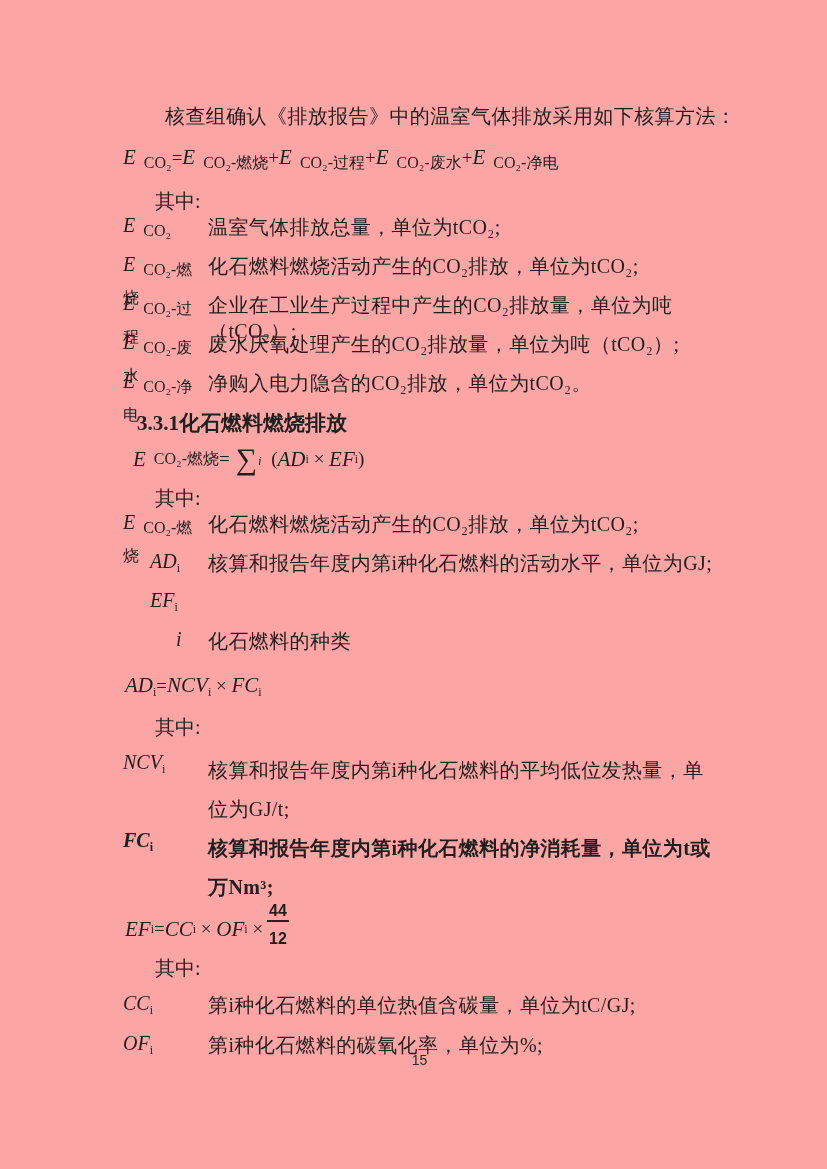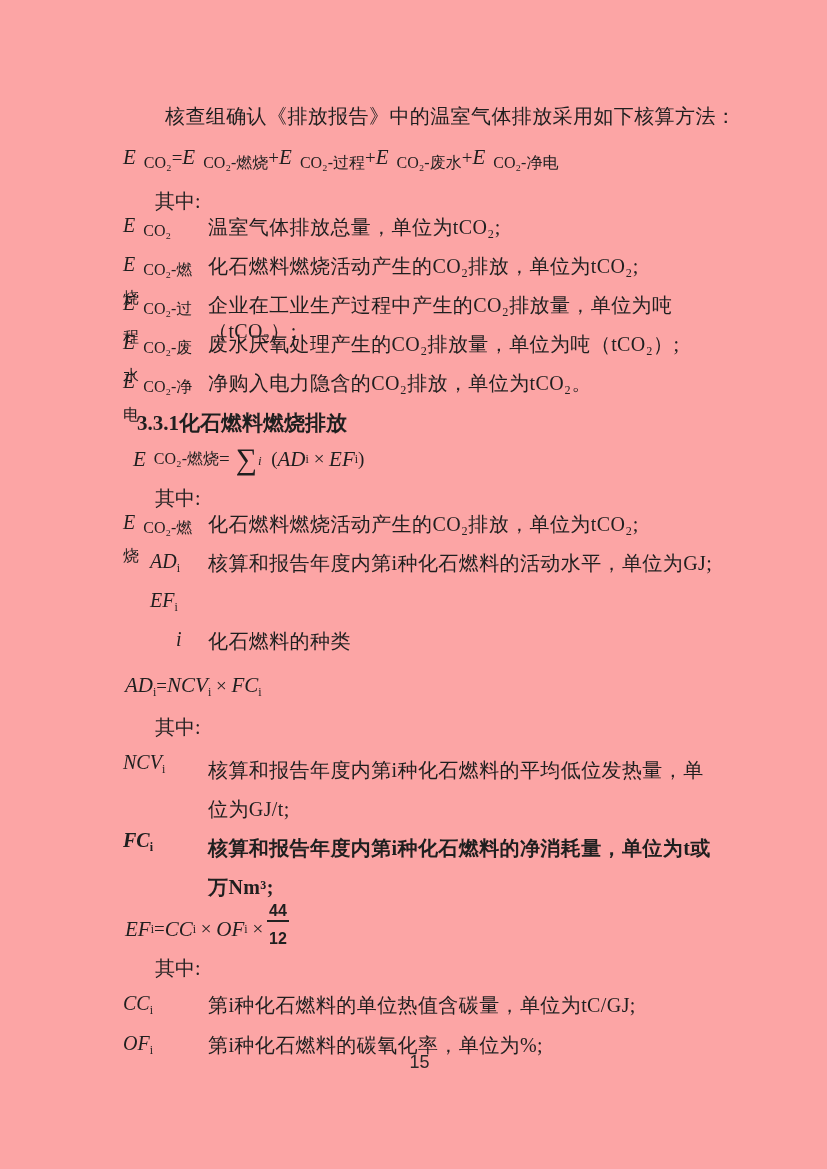--- a/index.html
+++ b/index.html
@@ -60,21 +60,21 @@
     display:inline-block;text-align:center;vertical-align:middle;
     font-family:"Liberation Sans","DejaVu Sans",sans-serif;
     font-weight:bold;font-size:16px;line-height:18px;margin-left:4px;
   }
   .frac .num{display:block;border-bottom:2px solid #222;padding:0 2px;}
   .frac .den{display:block;padding:8px 2px;}
   .among4{margin-top:4px;}
   .defs4{margin-top:11px;}
   .page-number{
     position:absolute;left:12px;right:0;top:1052px;
-    text-align:center;font-size:18px;
+    text-align:center;font-size:14px;
     font-family:"Liberation Sans","DejaVu Sans",sans-serif;
     color:#2a2a2a;
   }
 </style>
 </head>
 <body>
 
 <div class="page">
   <div class="content">
 

